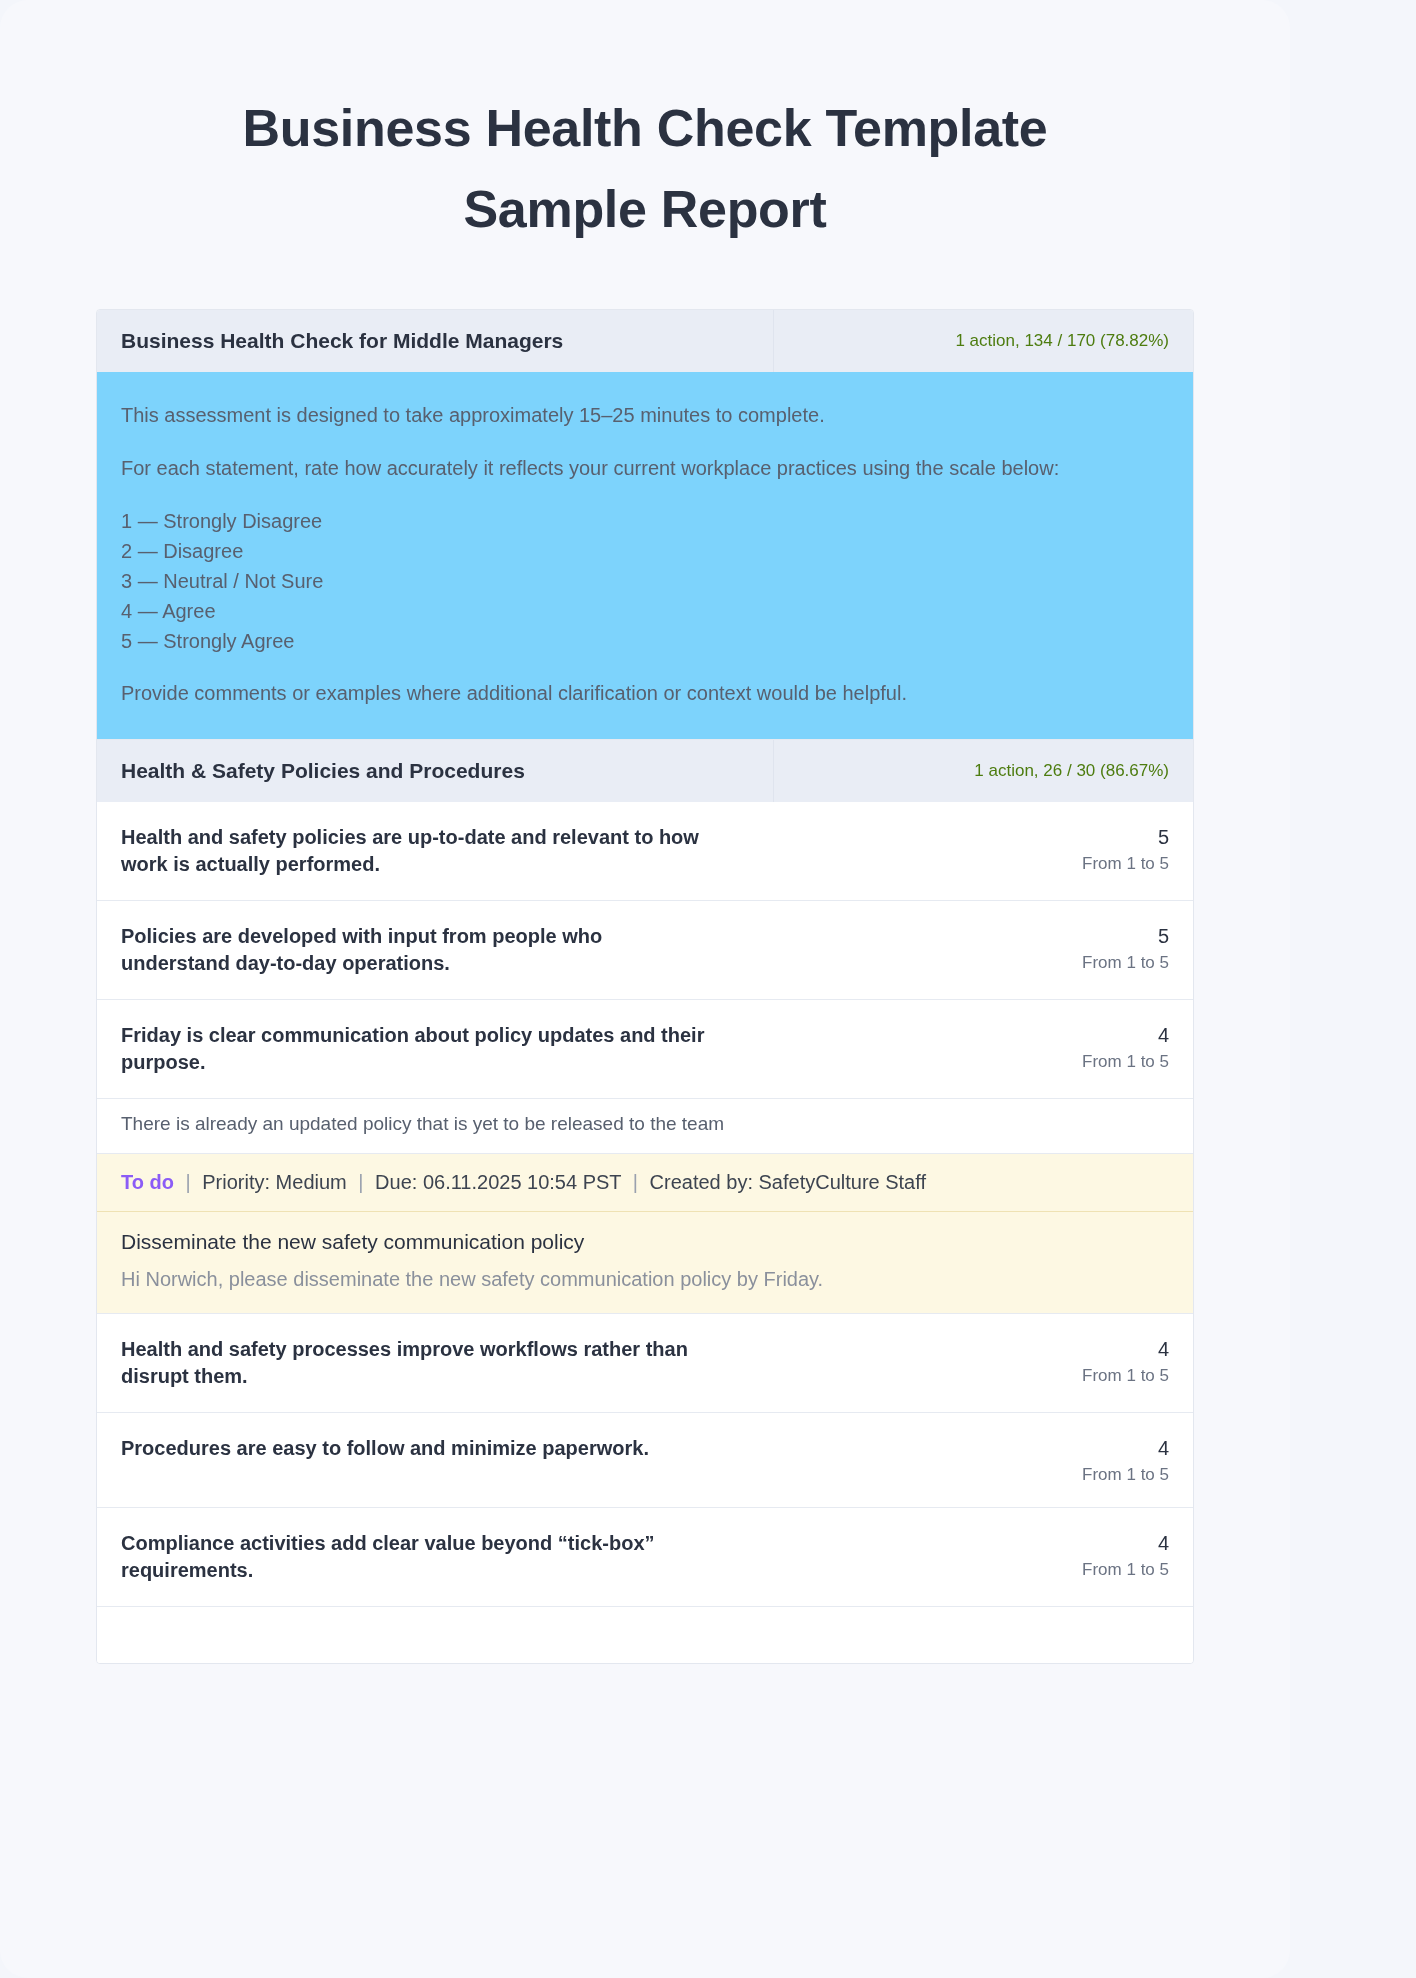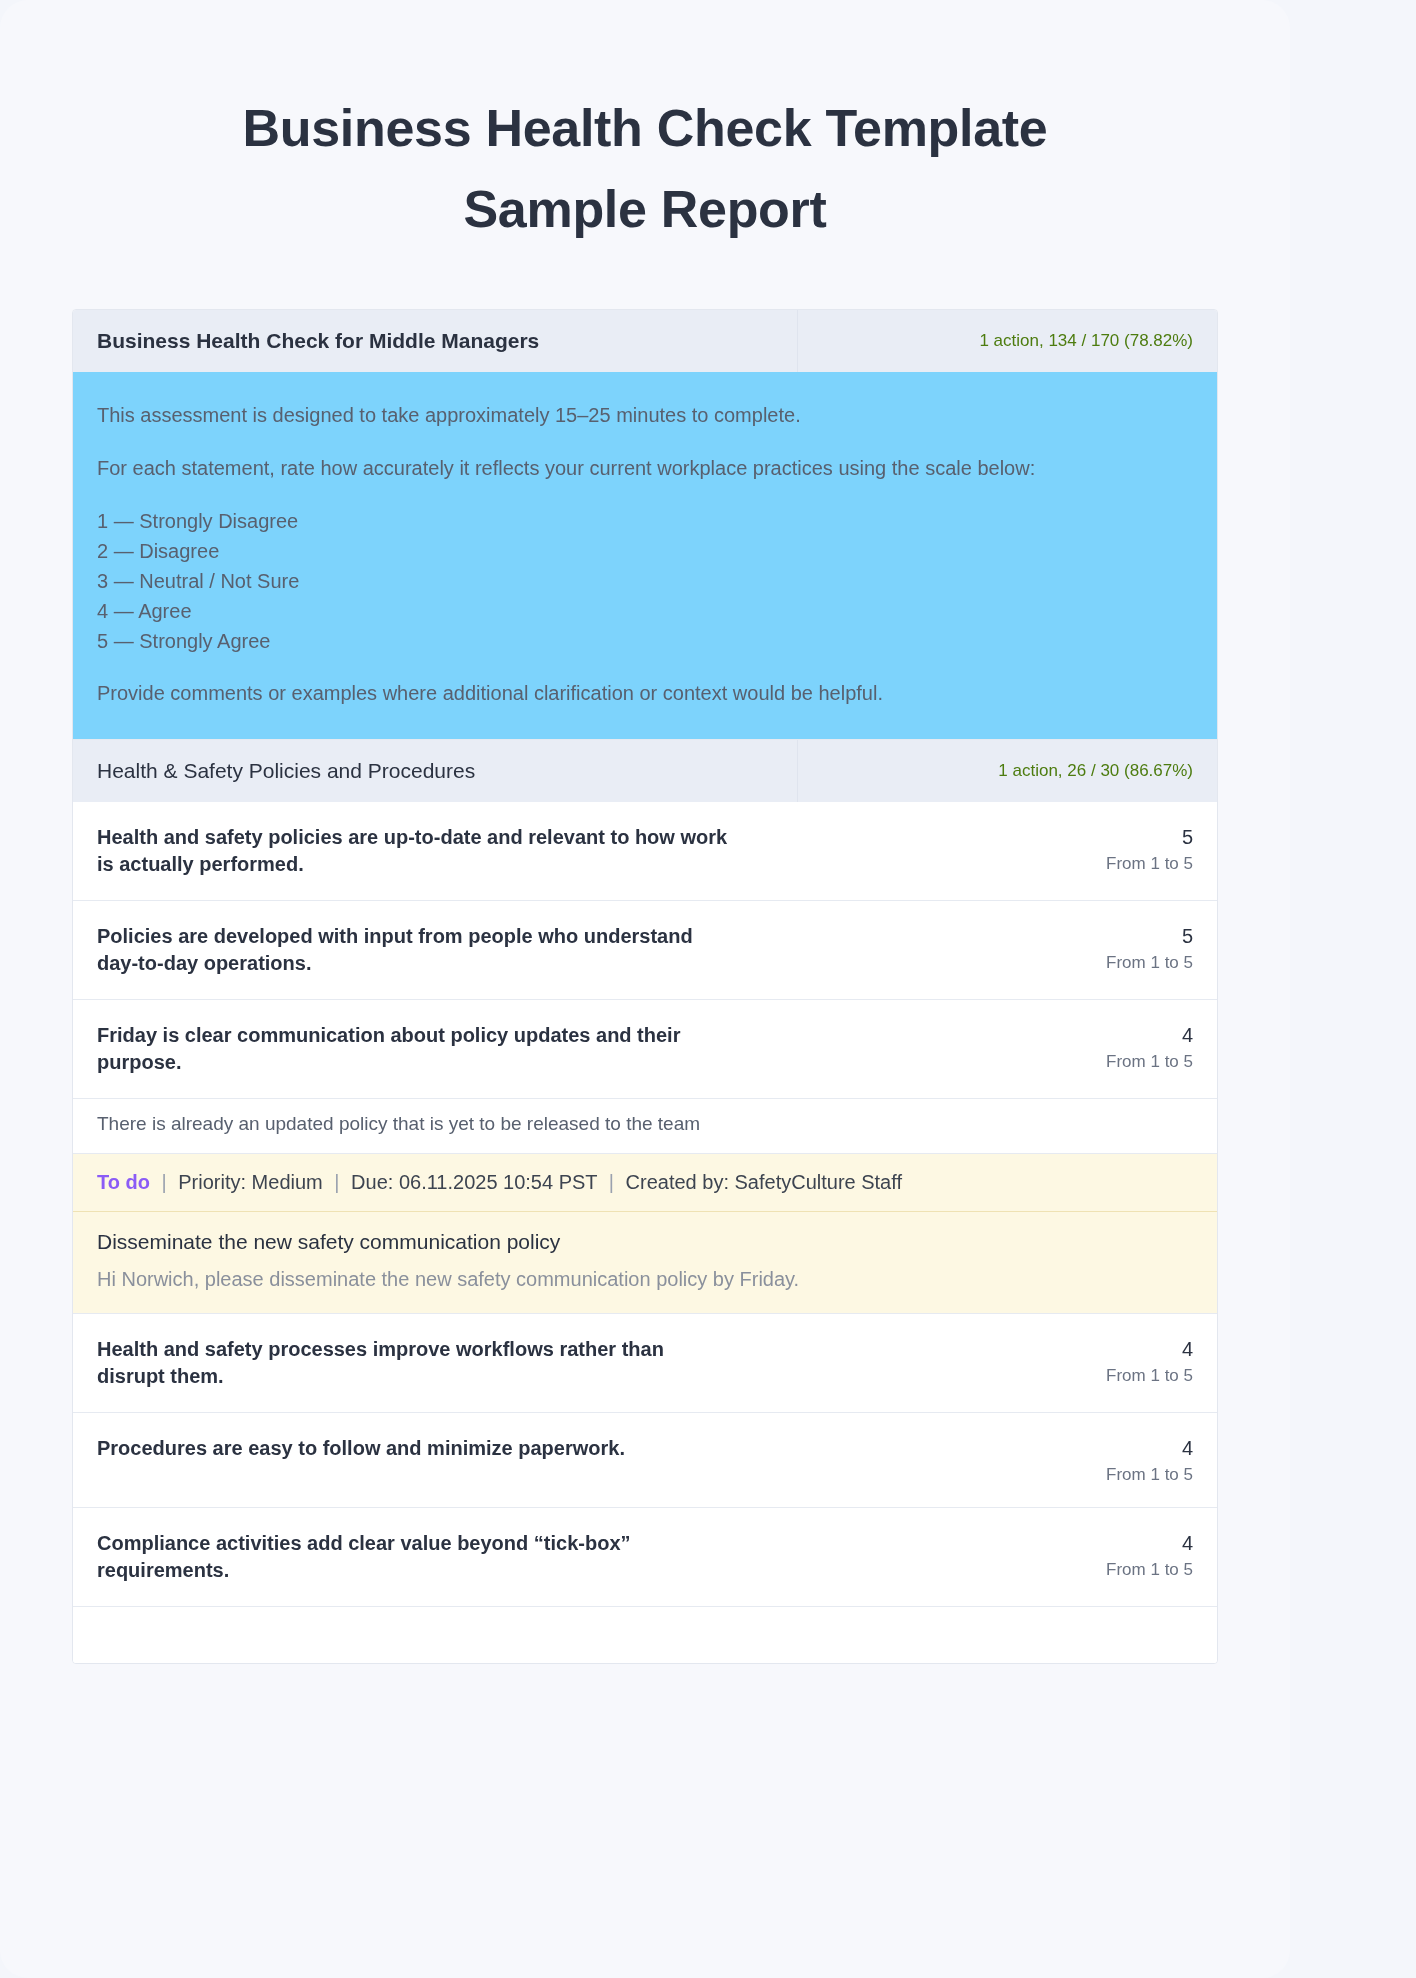--- a/index.html
+++ b/index.html
@@ -10,21 +10,21 @@
   }
   body {
     min-height: 1978px;
     padding: 0;
   }
   .page {
     width: 1290px;
     min-height: 1978px;
     background: #f7f8fc;
     border-radius: 28px;
-    padding: 0 72px;
+    padding: 0 96px;
   }
   .doc-title {
     padding-top: 88px;
     text-align: center;
     font-size: 52px;
     line-height: 1.55;
     font-weight: bold;
     color: #2b3241;
     letter-spacing: -0.3px;
   }
@@ -40,20 +40,21 @@
     display: flex;
     align-items: center;
     background: #e9edf5;
     min-height: 62px;
   }
   .band .band-title {
     flex: 1 1 auto;
     padding: 18px 24px;
     font-size: 21px;
     color: #2b3241;
+    font-weight: bold;
   }
   .band.main .band-title { font-weight: bold; }
   .band .band-score {
     width: 420px;
     flex: 0 0 420px;
     padding: 18px 24px 18px 18px;
     text-align: right;
     font-size: 17px;
     color: #4d7c0f;
     border-left: 1px solid #dfe4ee;

